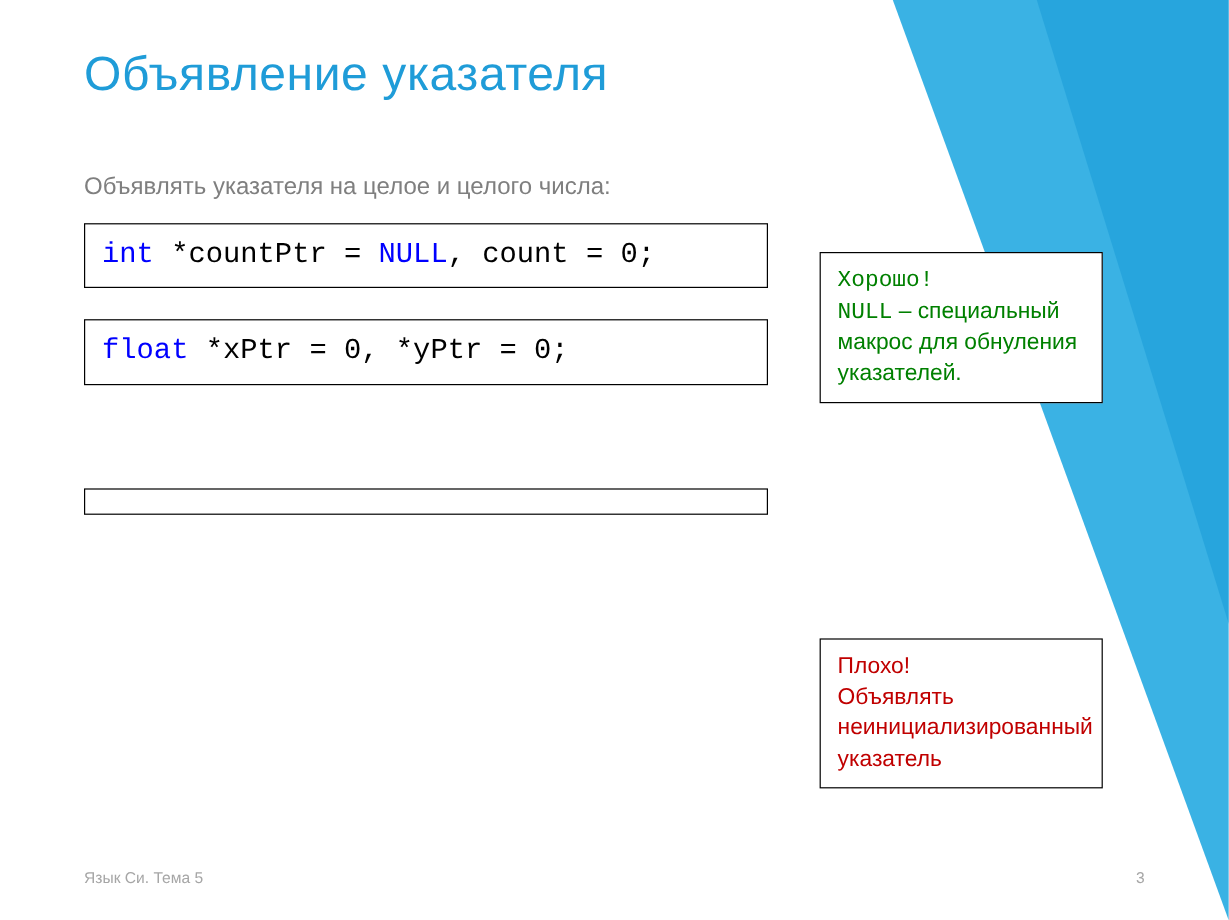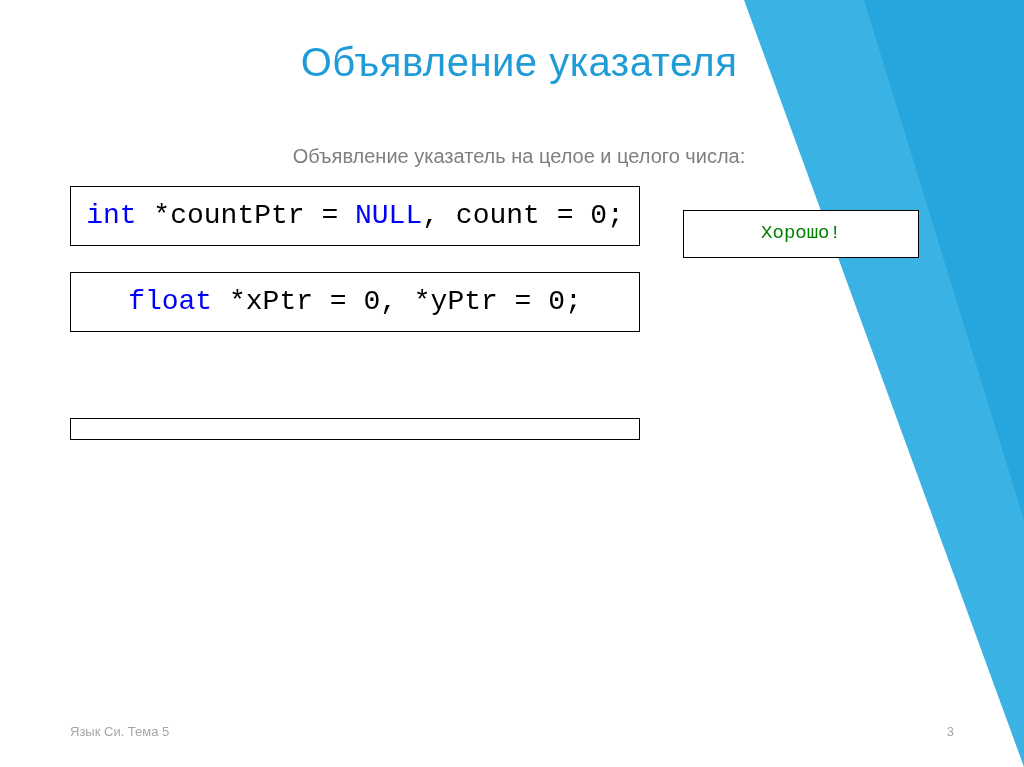--- a/index.html
+++ b/index.html
@@ -21,41 +21,40 @@
     border-left: 160px solid transparent;
     border-top: 520px solid #1b9dd9;
     opacity: 0.6;
     z-index: 0;
   }
   .slide {
     position: relative;
     z-index: 1;
     padding: 40px 56px 0 70px;
     height: 100%;
-    text-align: center;
   }
   .title {
     font-size: 40px;
     font-weight: 400;
     color: #1f9cd8;
     margin-bottom: 60px;
     letter-spacing: 0.5px;
   }
   .body-text {
     font-size: 20px;
     color: #7f7f7f;
     margin-bottom: 18px;
   }
   .body-text .mono { font-family: "Courier New", monospace; }
   .code-box {
     border: 1.5px solid #000;
     background: #fff;
     padding: 10px 14px;
     font-family: "Courier New", monospace;
-    font-size: 28px;
+    font-size: 24px;
     line-height: 1.35;
     margin-bottom: 26px;
     width: 570px;
   }
   .kw-blue { color: #0000ff; }
   .kw-red { color: #c00000; }
   .callout {
     position: absolute;
     background: #fff;
     border: 1.5px solid #000;
@@ -83,39 +82,46 @@
 </head>
 <body>
 
 <div class="triangle-bg"></div>
 <div class="triangle-bg2"></div>
 
 <div class="slide">
 
   <h1 class="title">Объявление указателя</h1>
 
-  <p class="body-text">Объявление указатель на целое и целого числа:</p>
+  <p class="body-text">Объявлять указателя на целое и целого числа:</p>
 
   <div class="code-box">
     <span class="kw-blue">int</span><span> *countPtr = </span><span class="kw-blue">NULL</span><span>, count = 0;</span>
   </div>
 
 
   <div class="code-box">
     <span class="kw-blue">float</span><span> *xPtr = 0, *yPtr = 0;</span>
   </div>
 
   <div class="gap"></div>
 
   <div class="code-box" style="color:#c00000;">
   </div>
 
   <div class="callout callout-good">
     <div class="green mono">Хорошо!</div>
+    <div class="green">
+      <span class="mono">NULL</span><span> – специальный макрос для обнуления указателей.</span>
+    </div>
   </div>
 
+  <div class="callout callout-bad">
+    <div>Плохо!</div>
+    <div>Объявлять неинициализированный указатель</div>
+  </div>
 
   <div class="footer">
     <span>Язык Си. Тема 5</span>
     <span>3</span>
   </div>
 
 </div>
 
 </body></html>

